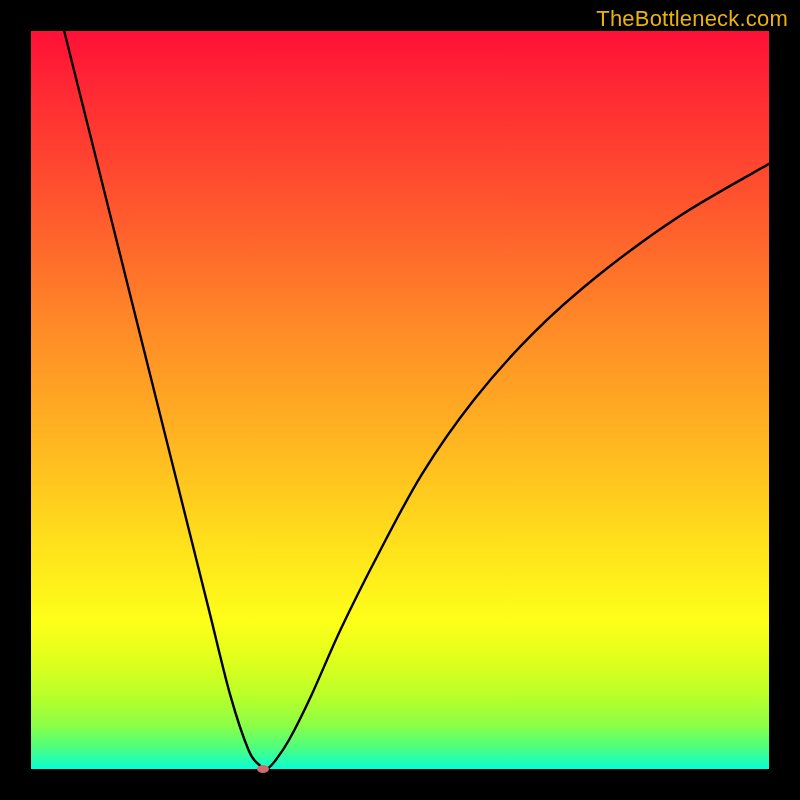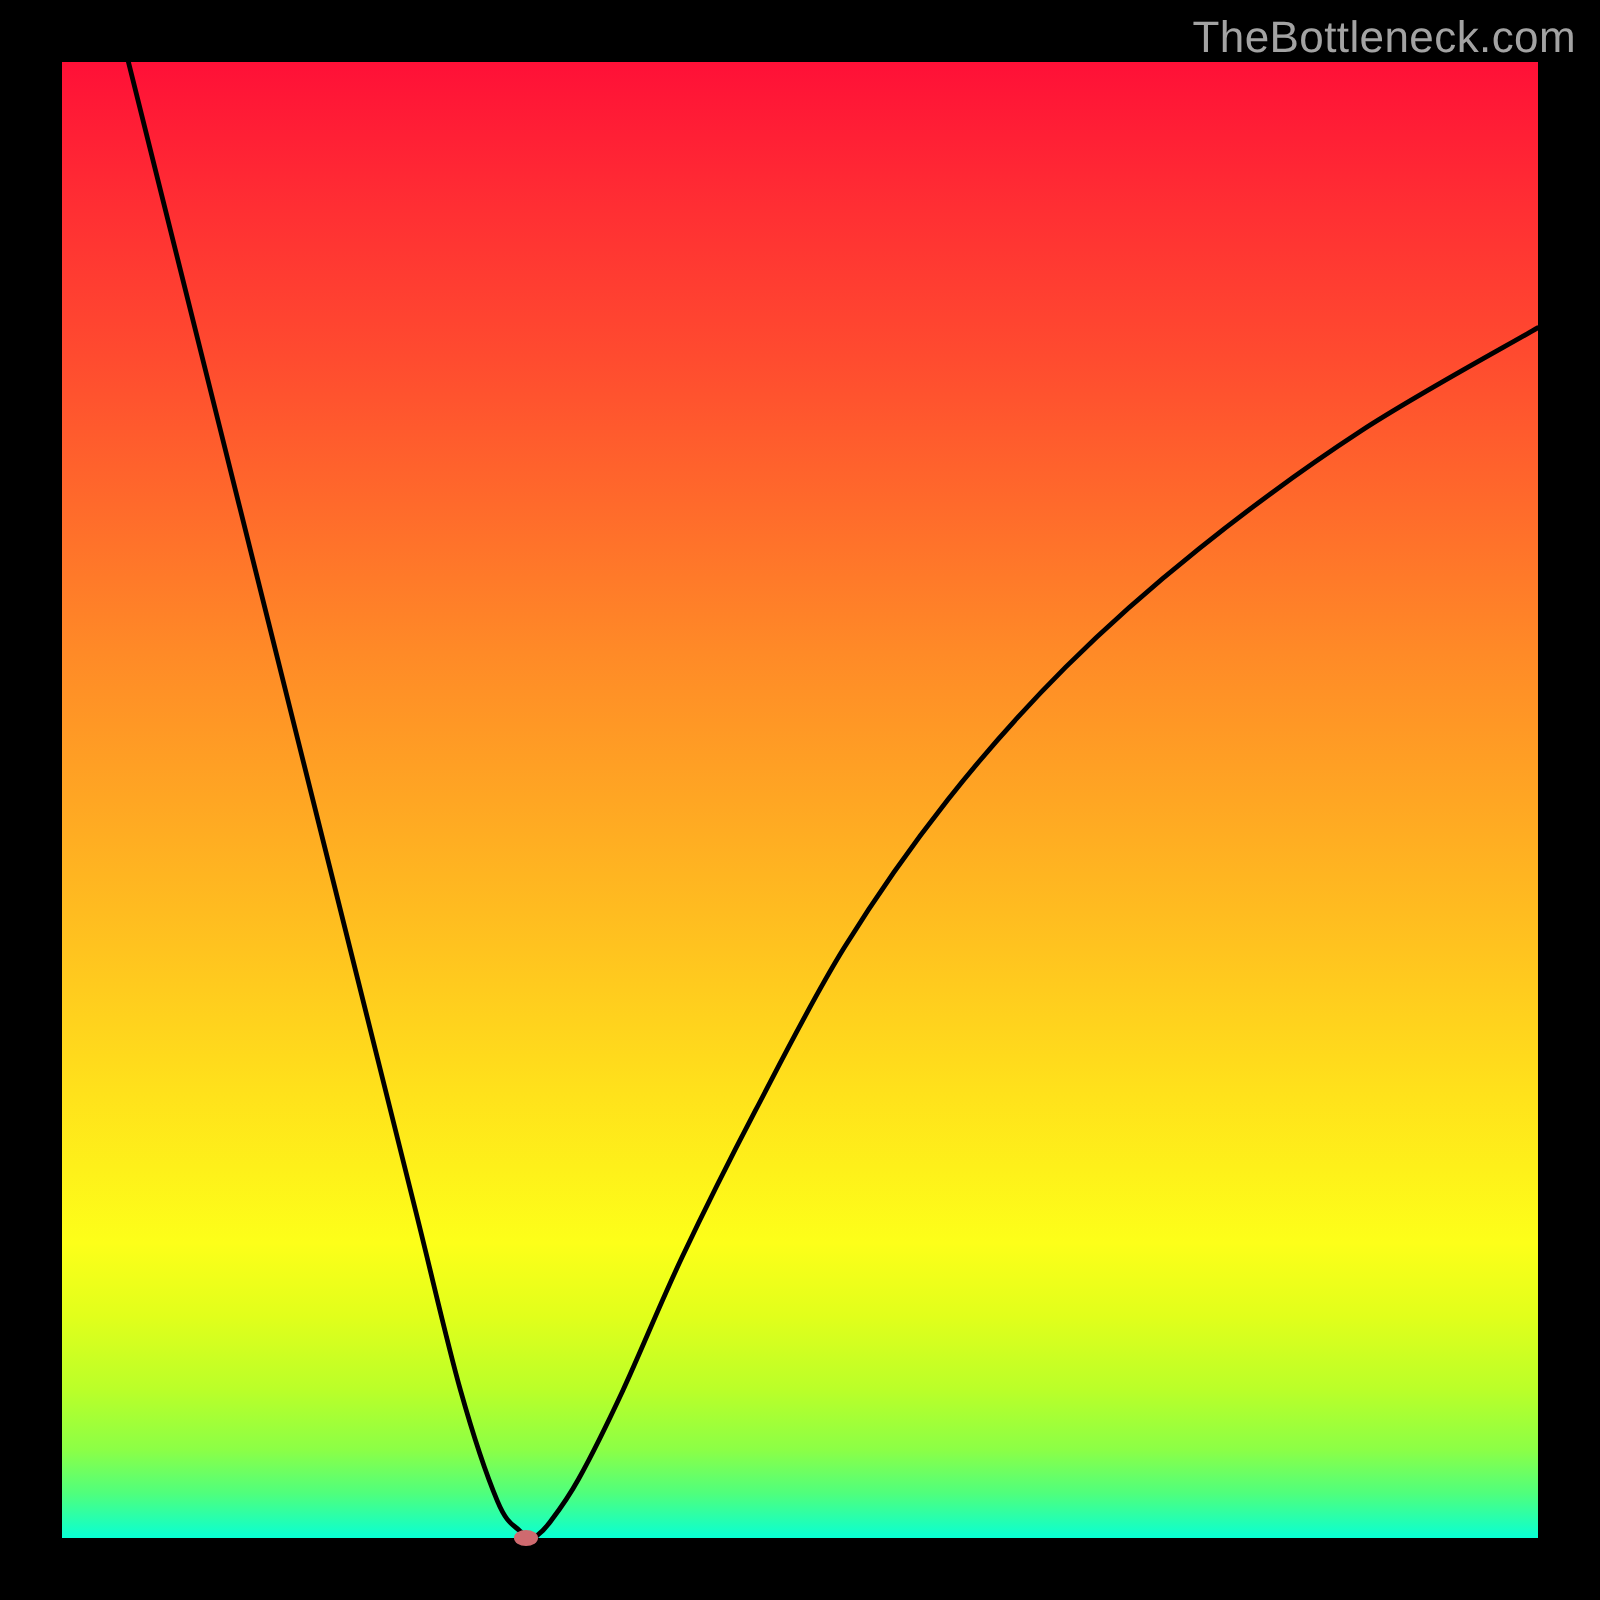--- a/index.html
+++ b/index.html
@@ -39,21 +39,21 @@
       #baff29 90%,
       #8cff46 94%,
       #4fff7d 97%,
       #08ffd4 100%
     );
   }
   .watermark {
     position: absolute;
     top: 6px;
     right: 12px;
-    color: #a3a3a3;
+    color: #eab308;
     font-size: 22px;
     font-weight: 500;
     letter-spacing: 0.2px;
     user-select: none;
   }
   svg.curve {
     position: absolute;
     left: 0;
     top: 0;
     width: 738px;

